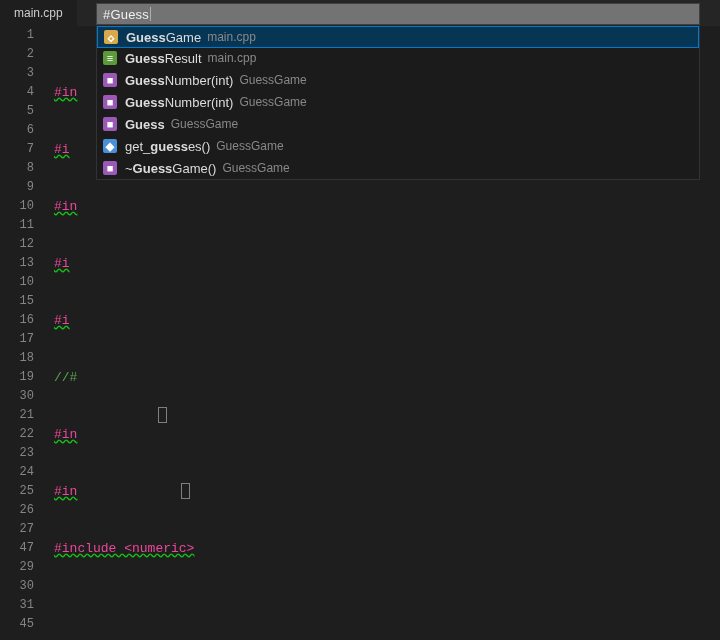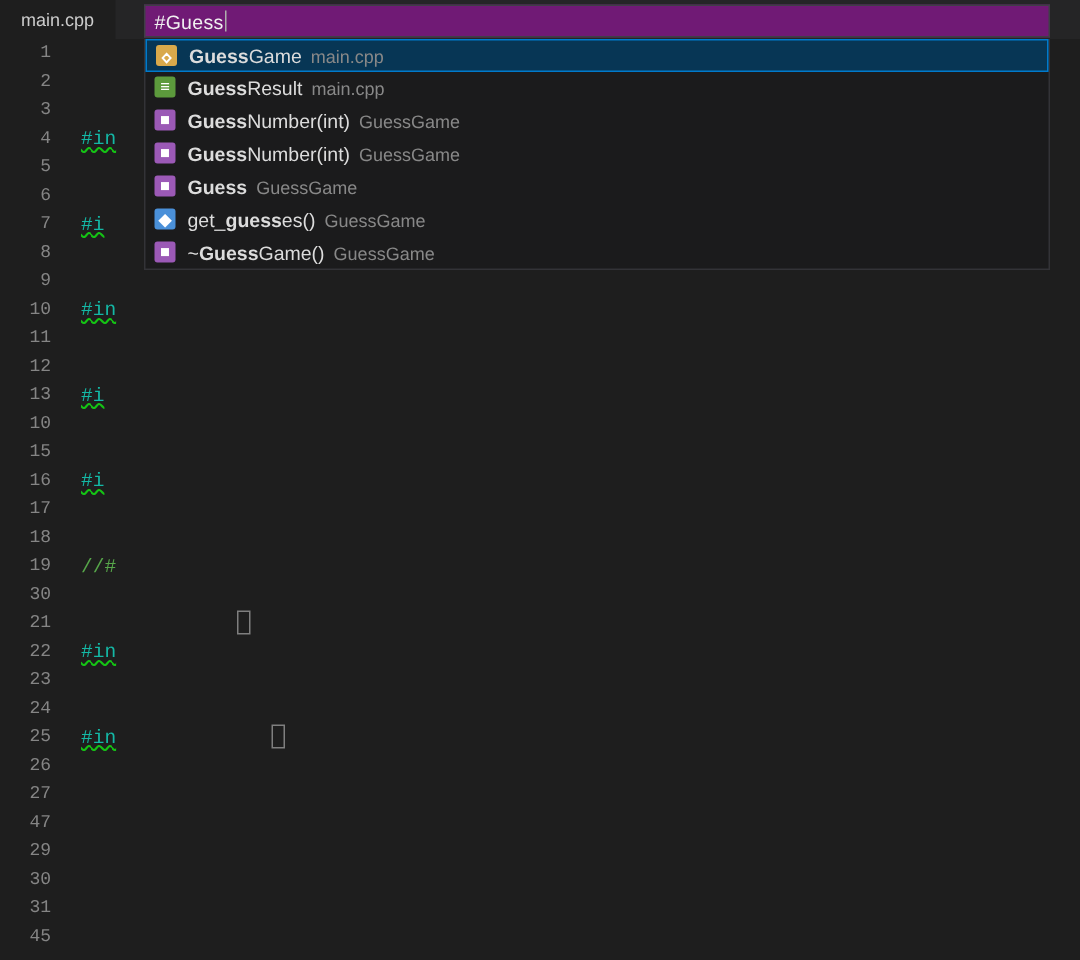--- a/index.html
+++ b/index.html
@@ -50,35 +50,35 @@
     padding-left: 8px;
     position: relative;
   }
   .code-line { height: 19px; }
   .cursor-box {
     position: absolute;
     border: 1px solid #7f7f7f;
     width: 9px; height: 16px;
     pointer-events: none;
   }   
-  .tk-inc   { color: #14b8a6; }   
+  .tk-inc   { color: #ec4899; }   
   .tk-cmt   { color: #57a64a; }
   .squig {
     text-decoration: underline wavy #14c414;
     text-decoration-skip-ink: none;
   }
 
   
   .goto-box {
     position: absolute;
     top: 3px;
     left: 96px;
     width: 604px;
     height: 22px;
-    background: #701a75;
+    background: #737373;
     border: 1px solid #3f3f46;
     display: flex;
     align-items: center;
     padding: 0 6px;
     z-index: 10;
     font-family: "Segoe UI", Arial, sans-serif;
   }
   .goto-box .text { color: #f1f1f1; font-size: 13px; letter-spacing: .2px; }
   .goto-box .caret {
     width: 1px; height: 14px; background: #aeafad; margin-left: 1px;
@@ -114,21 +114,21 @@
     width: 14px; height: 14px;
     display: flex; align-items: center; justify-content: center;
     font-size: 11px;
     font-weight: bold;
     border-radius: 2px;
   }
   .ic-class   { background: #d9a94b; color: #fff; }
   .ic-enum    { background: #5c9a3c; color: #fff; }
   .ic-method  { background: #9b59b6; color: #fff; }
   .ic-field   { background: #4a90d9; color: #fff; }
-  .sym { display: flex; align-items: flex-end; }
+  .sym { display: flex; align-items: center; }
   .sym .match { font-weight: bold; }
   .sym .rest  { }
   .sym .scope { color: #888; margin-left: 6px; font-size: 12px; }
 </style>
 </head>
 <body>
 
 <div class="tab-bar">
   <div class="tab">main.cpp</div>
 </div>
@@ -172,20 +172,21 @@
   <div class="code">
     
     <div class="code-line"><span class="tk-inc squig">#in</span></div>
     <div class="code-line"><span class="tk-inc squig">#i</span></div>
     <div class="code-line"><span class="tk-inc squig">#in</span></div>
     <div class="code-line"><span class="tk-inc squig">#i</span></div>
     <div class="code-line"><span class="tk-inc squig">#i</span></div>
     <div class="code-line"><span class="tk-cmt">//#</span></div>
     <div class="code-line"><span class="tk-inc squig">#in</span></div>
     <div class="code-line"><span class="tk-inc squig">#in</span></div>
+    <div class="code-line"><span class="tk-inc squig">#include &lt;numeric&gt;</span></div>
     <div class="code-line"></div>
     
     
     
     
     
     
     
     
     

